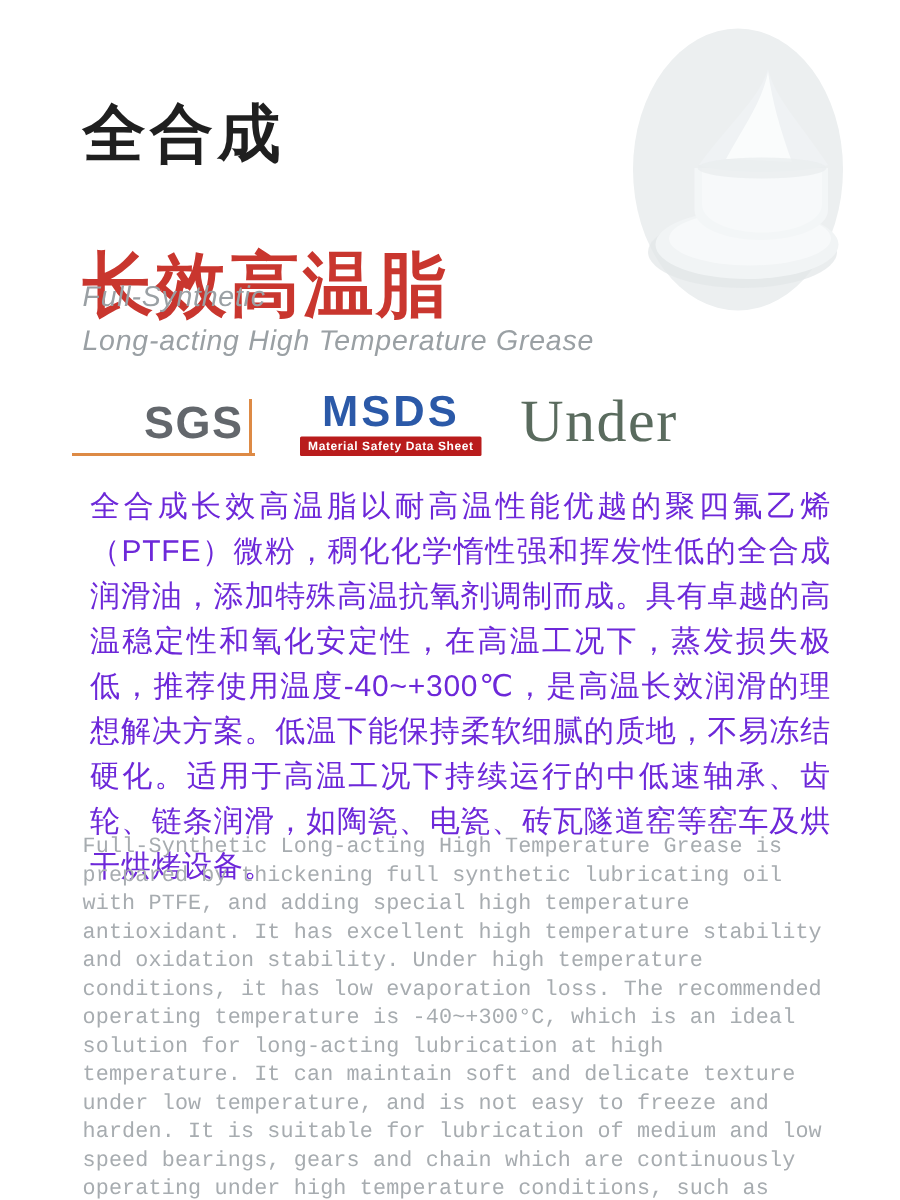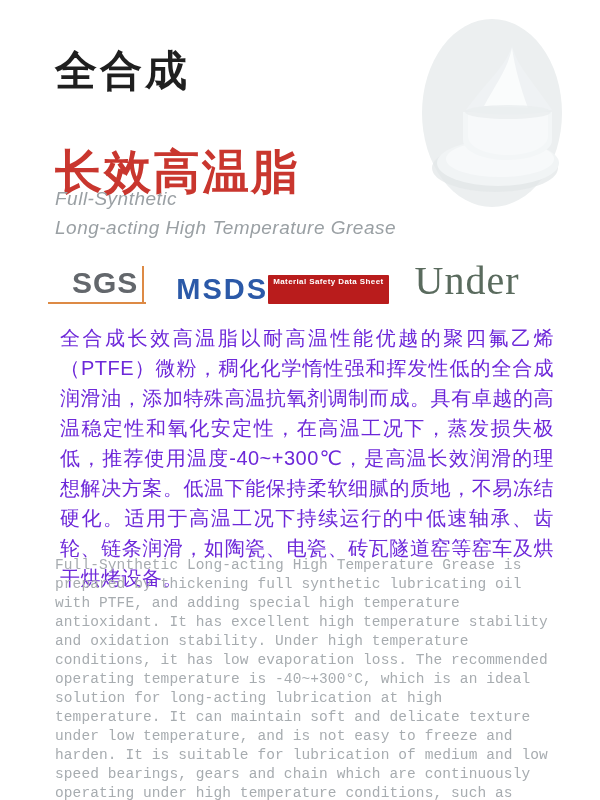--- a/index.html
+++ b/index.html
@@ -19,21 +19,21 @@
     left: 400px;
     top: 0;
     width: 200px;
     height: 230px;
   }
 
   
   .title-block {
     position: absolute;
     left: 55px;
-    top: 46px;
+    top: 64px;
   }
   .title-cn {
     font-size: 42px;
     line-height: 50px;
     font-weight: 600;
     color: #1f1f1f;
     letter-spacing: 3px;
   }
   .title-cn-red {
     font-size: 47px;
@@ -67,34 +67,35 @@
   .sgs-wrap {
     position: relative;
     padding: 2px 12px 6px 24px;
   }
   .sgs-text {
     font-size: 30px;
     font-weight: 700;
     color: #63676c;
     letter-spacing: 1px;
     line-height: 30px;
+    margin-left: 24px;
   }
   .sgs-underline {
     position: absolute;
     left: 0; right: 4px; bottom: 0;
     height: 2px;
     background: #dd8a45;
   }
   .sgs-vline {
     position: absolute;
     right: 6px; top: 0; bottom: 0;
     width: 2px;
     background: #dd8a45;
   }
-  .msds-wrap { display: flex; flex-direction: row; }
+  .msds-wrap { display: flex; flex-direction: column; align-items: center; }
   .msds-text {
     font-size: 29px;
     font-weight: 800;
     color: #2b59a8;
     letter-spacing: 2px;
     line-height: 30px;
   }
   .msds-bar {
     margin-top: 1px;
     background: #b91c1c;

